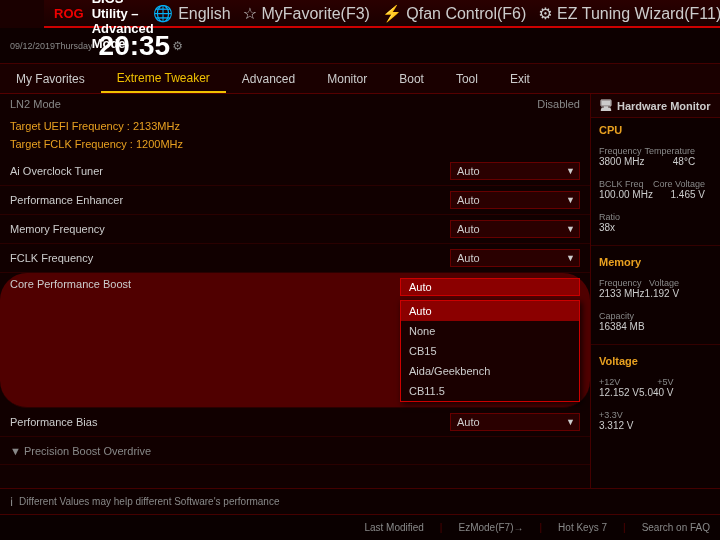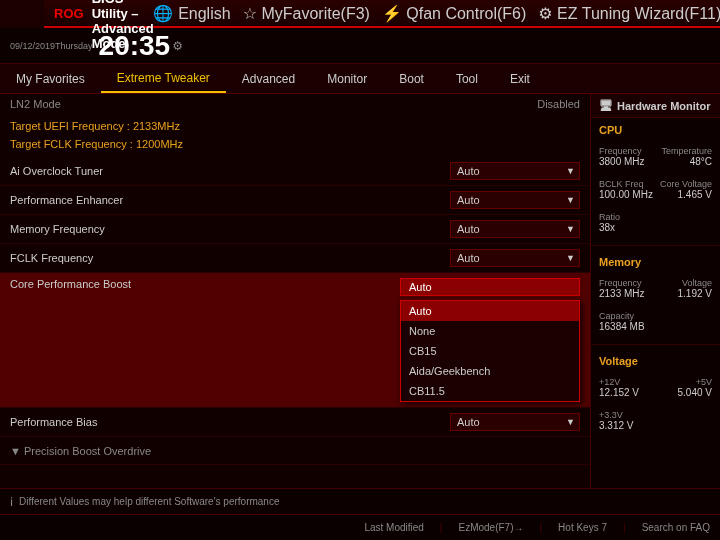--- a/index.html
+++ b/index.html
@@ -225,21 +225,20 @@
       padding: 6px 8px 4px 8px;
     }
     .hw-section-title {
       color: #e8a020;
       font-size: 11px;
       font-weight: bold;
       margin-bottom: 4px;
     }
     .hw-row {
       display: flex;
-      justify-content: space-between;
       margin-bottom: 2px;
       margin-top: 10px;
     }
     .hw-label {
       color: #888;
       font-size: 9px;
     }
     .hw-full-value {
       color: #ccc;
       font-size: 10px;
@@ -372,21 +371,21 @@
       <span class="row-label">FCLK Frequency</span>
       <div class="row-value">
         <div class="dropdown-wrapper">
           <select class="dropdown-select">
             <option>Auto</option>
           </select>
         </div>
       </div>
     </div>
 
-    <div class="bios-row highlighted" style="position:relative; align-items: flex-start; padding-top: 5px;">
+    <div class="bios-row highlighted" style="position:relative; align-items: flex-start; padding-top: 5px; border-radius: 27px;">
       <span class="row-label">Core Performance Boost</span>
       <div class="row-value dropdown-open-container" style="flex-direction:column; align-items: flex-start;">
         <div style="background:#8b0000; border:1px solid #c00; padding:2px 8px; min-width:180px; font-size:11px; color:#fff; display:flex; justify-content:space-between; align-items:center;">
           <span>Auto</span>
         </div>
         <div class="dropdown-list" style="position:relative; top:0; left:0;">
           <div class="dropdown-option selected-opt">Auto</div>
           <div class="dropdown-option">None</div>
           <div class="dropdown-option">CB15</div>
           <div class="dropdown-option">Aida/Geekbench</div>

